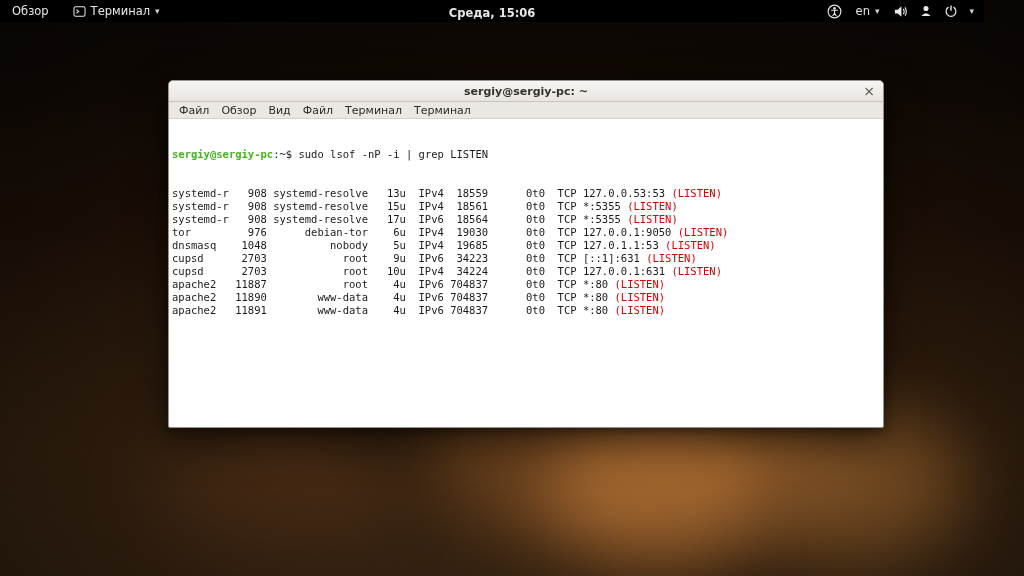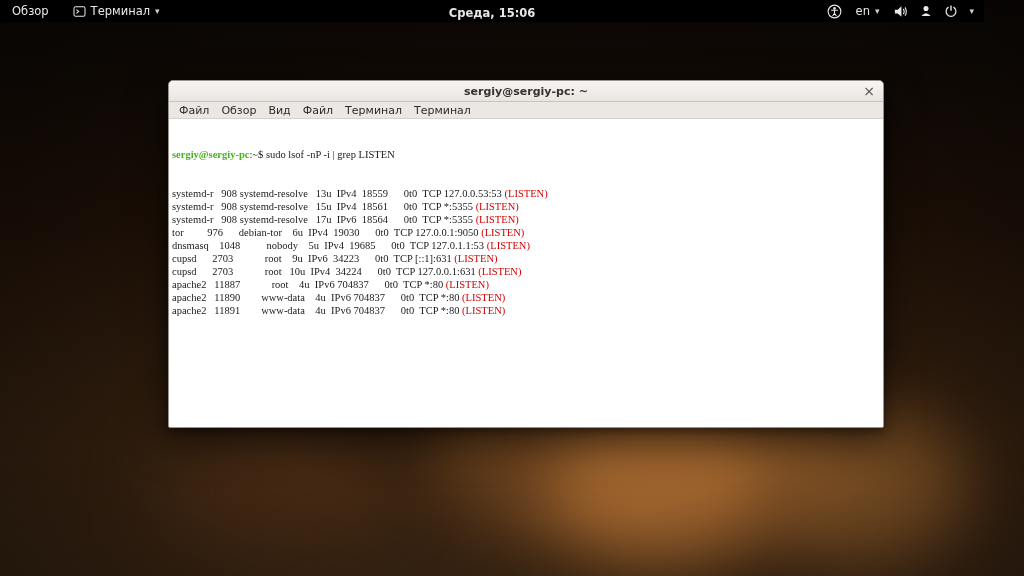--- a/index.html
+++ b/index.html
@@ -43,21 +43,21 @@
                display:flex; align-items:center; justify-content:center;
                color:#55524e; font-size:14px; cursor:default; }
   .menubar { height:17px; background:#ebe8e4; border-bottom:1px solid #d6d1cb;
              display:flex; align-items:center; padding-left:4px; }
   .menu-item { font-size:11px; color:#2e2b28; padding:0 6px; height:17px;
                display:flex; align-items:center; cursor:default; }
   .term-body { height:calc(100% - 39px); background:var(--terminal-bg,#fff);
                color:var(--terminal-fg,#1a1a1a); padding:3px 3px;
                font-family:"DejaVu Sans Mono", monospace; font-size:10.5px; line-height:13px;
                white-space:pre; overflow:hidden; cursor:text; }
-  .tline { white-space:pre;font-family:Liberation Serif, serif; }
+  .tline { white-space:pre; }
   .green { color:var(--accent-green,#46b41e); font-weight:bold; }
   .listen { color:var(--listen-red,#d40000); }
   .cursor { display:inline-block; width:6px; height:11px; border:1px solid #4a4a4a;
             vertical-align:-2px; background:transparent; }
 </style>
 </head>
 <body>
 
 <div class="screen">
   <div class="blob a"></div>

